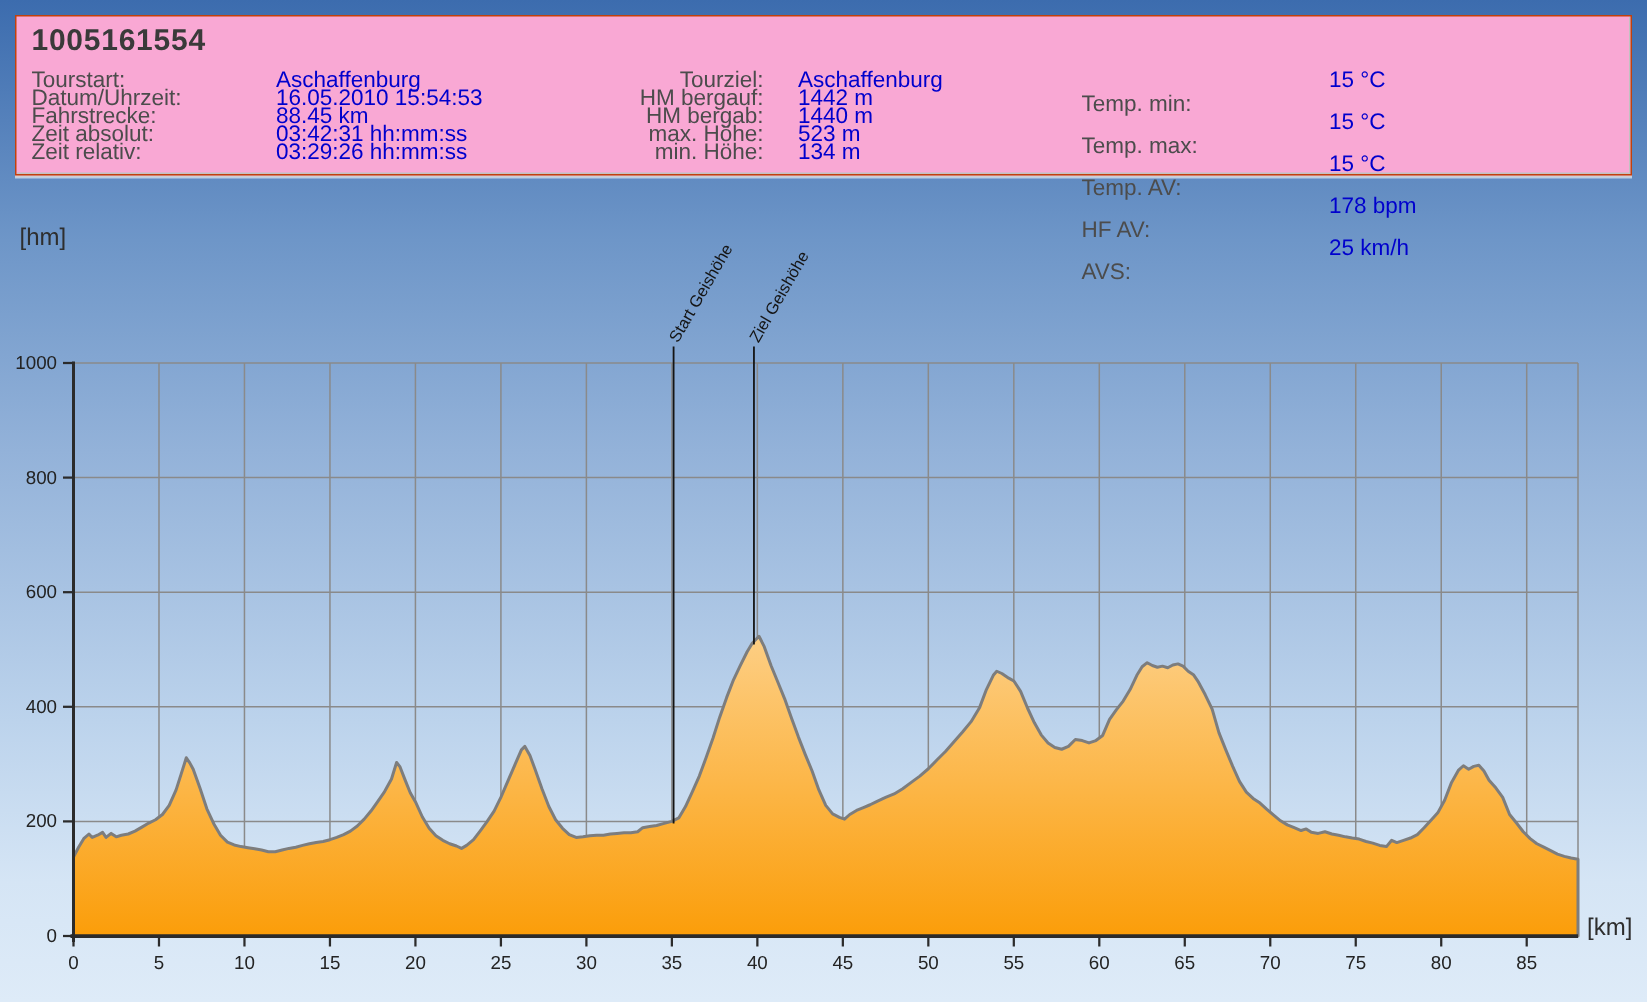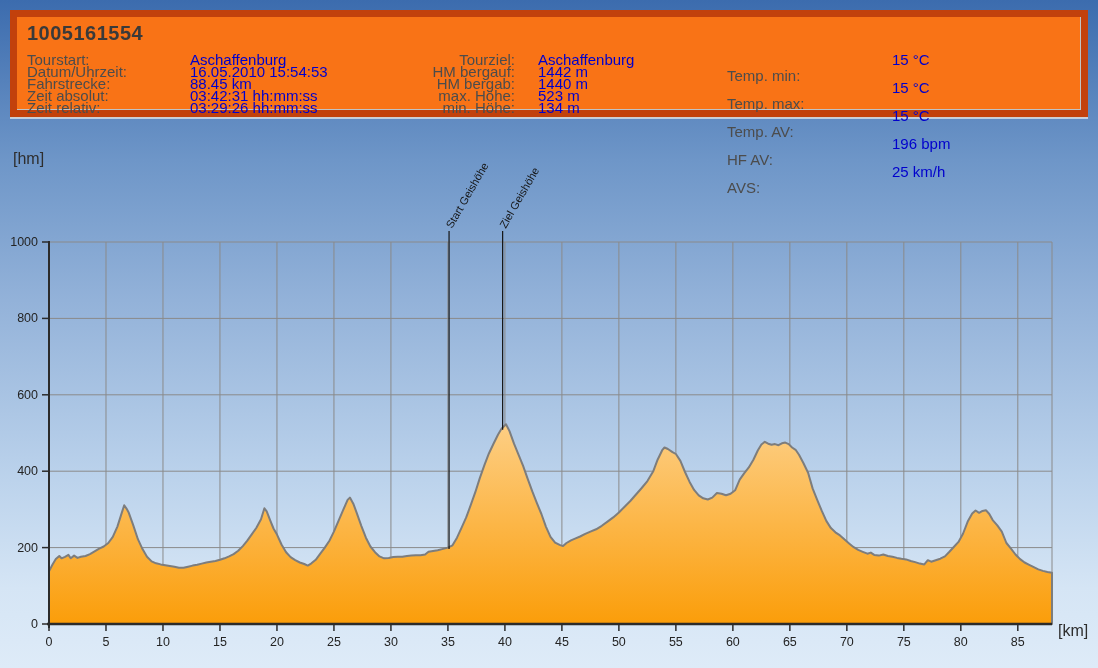--- a/index.html
+++ b/index.html
@@ -4,38 +4,38 @@
 <style>
   * { margin:0; padding:0; box-sizing:border-box; }
   html,body { width:1098px; height:668px; overflow:hidden; }
   body {
     position:relative;
     font-family:"Liberation Sans","DejaVu Sans",sans-serif;
     background:linear-gradient(180deg,#3c6cae 0%,#6e96c8 24%,#93b2d9 45%,#bcd3ec 72%,#d5e5f5 88%,#deebf8 100%);
   }
   .panel {
     position:absolute; left:10px; top:10px; width:1078px; height:107px;
-    background:#f97316;
-    border:7px solid #c2410c;
+    background:#f9a8d4;
+    border:1px solid #c2410c;
     box-shadow: inset -1px -1px 0 #c2c2c2, 0 2px 0 rgba(250,250,252,.6), 0 1px 0 #8f8f8f;
   }
   .panel-title {
     position:absolute; left:10px; top:5px;
     font-size:20px; font-weight:700; color:#3a3a3a; letter-spacing:.5px;
   }
   .hcol { position:absolute; top:37px; }
   .hrow { display:flex; line-height:12px; font-size:15px; margin-bottom:0; }
   .hrow .lbl { color:#4c4c4c; }
   .hrow .val { color:#0000cd;margin-left:23px; }
   .hcol.c1 { left:10px; }  .hcol.c1 .lbl { width:140px; }
   .hcol.c2 { left:362px;text-align:right; } .hcol.c2 .lbl { width:136px; }
   .hcol.c3 { left:710px; } .hcol.c3 .lbl { width:142px;margin-top:16px; }
   .axis-unit { position:absolute; font-size:16px; color:#2e2e2e; }
   #ylabel-unit { left:13px; top:150px; }
-  #xlabel-unit { left:1058px; top:610px;margin-top:12px; }
+  #xlabel-unit { left:1058px; top:610px; }
   #chart-svg { position:absolute; left:0; top:0; }
 </style>
 </head>
 <body>
 
 <div class="panel">
   <div class="panel-title">1005161554</div>
 
   <div class="hcol c1">
     <div class="hrow">
@@ -91,21 +91,21 @@
     <div class="hrow">
         <span class="lbl">Temp. max:</span>
         <span class="val">15 °C</span>
       </div>
     <div class="hrow">
         <span class="lbl">Temp. AV:</span>
         <span class="val">15 °C</span>
       </div>
     <div class="hrow">
         <span class="lbl">HF AV:</span>
-        <span class="val">196 bpm</span>
+        <span class="val">178 bpm</span>
       </div>
     <div class="hrow">
         <span class="lbl">AVS:</span>
         <span class="val">25 km/h</span>
       </div>
   </div>
 </div>
 
 <div class="axis-unit" id="ylabel-unit">[hm]</div>
 <div class="axis-unit" id="xlabel-unit">[km]</div>

